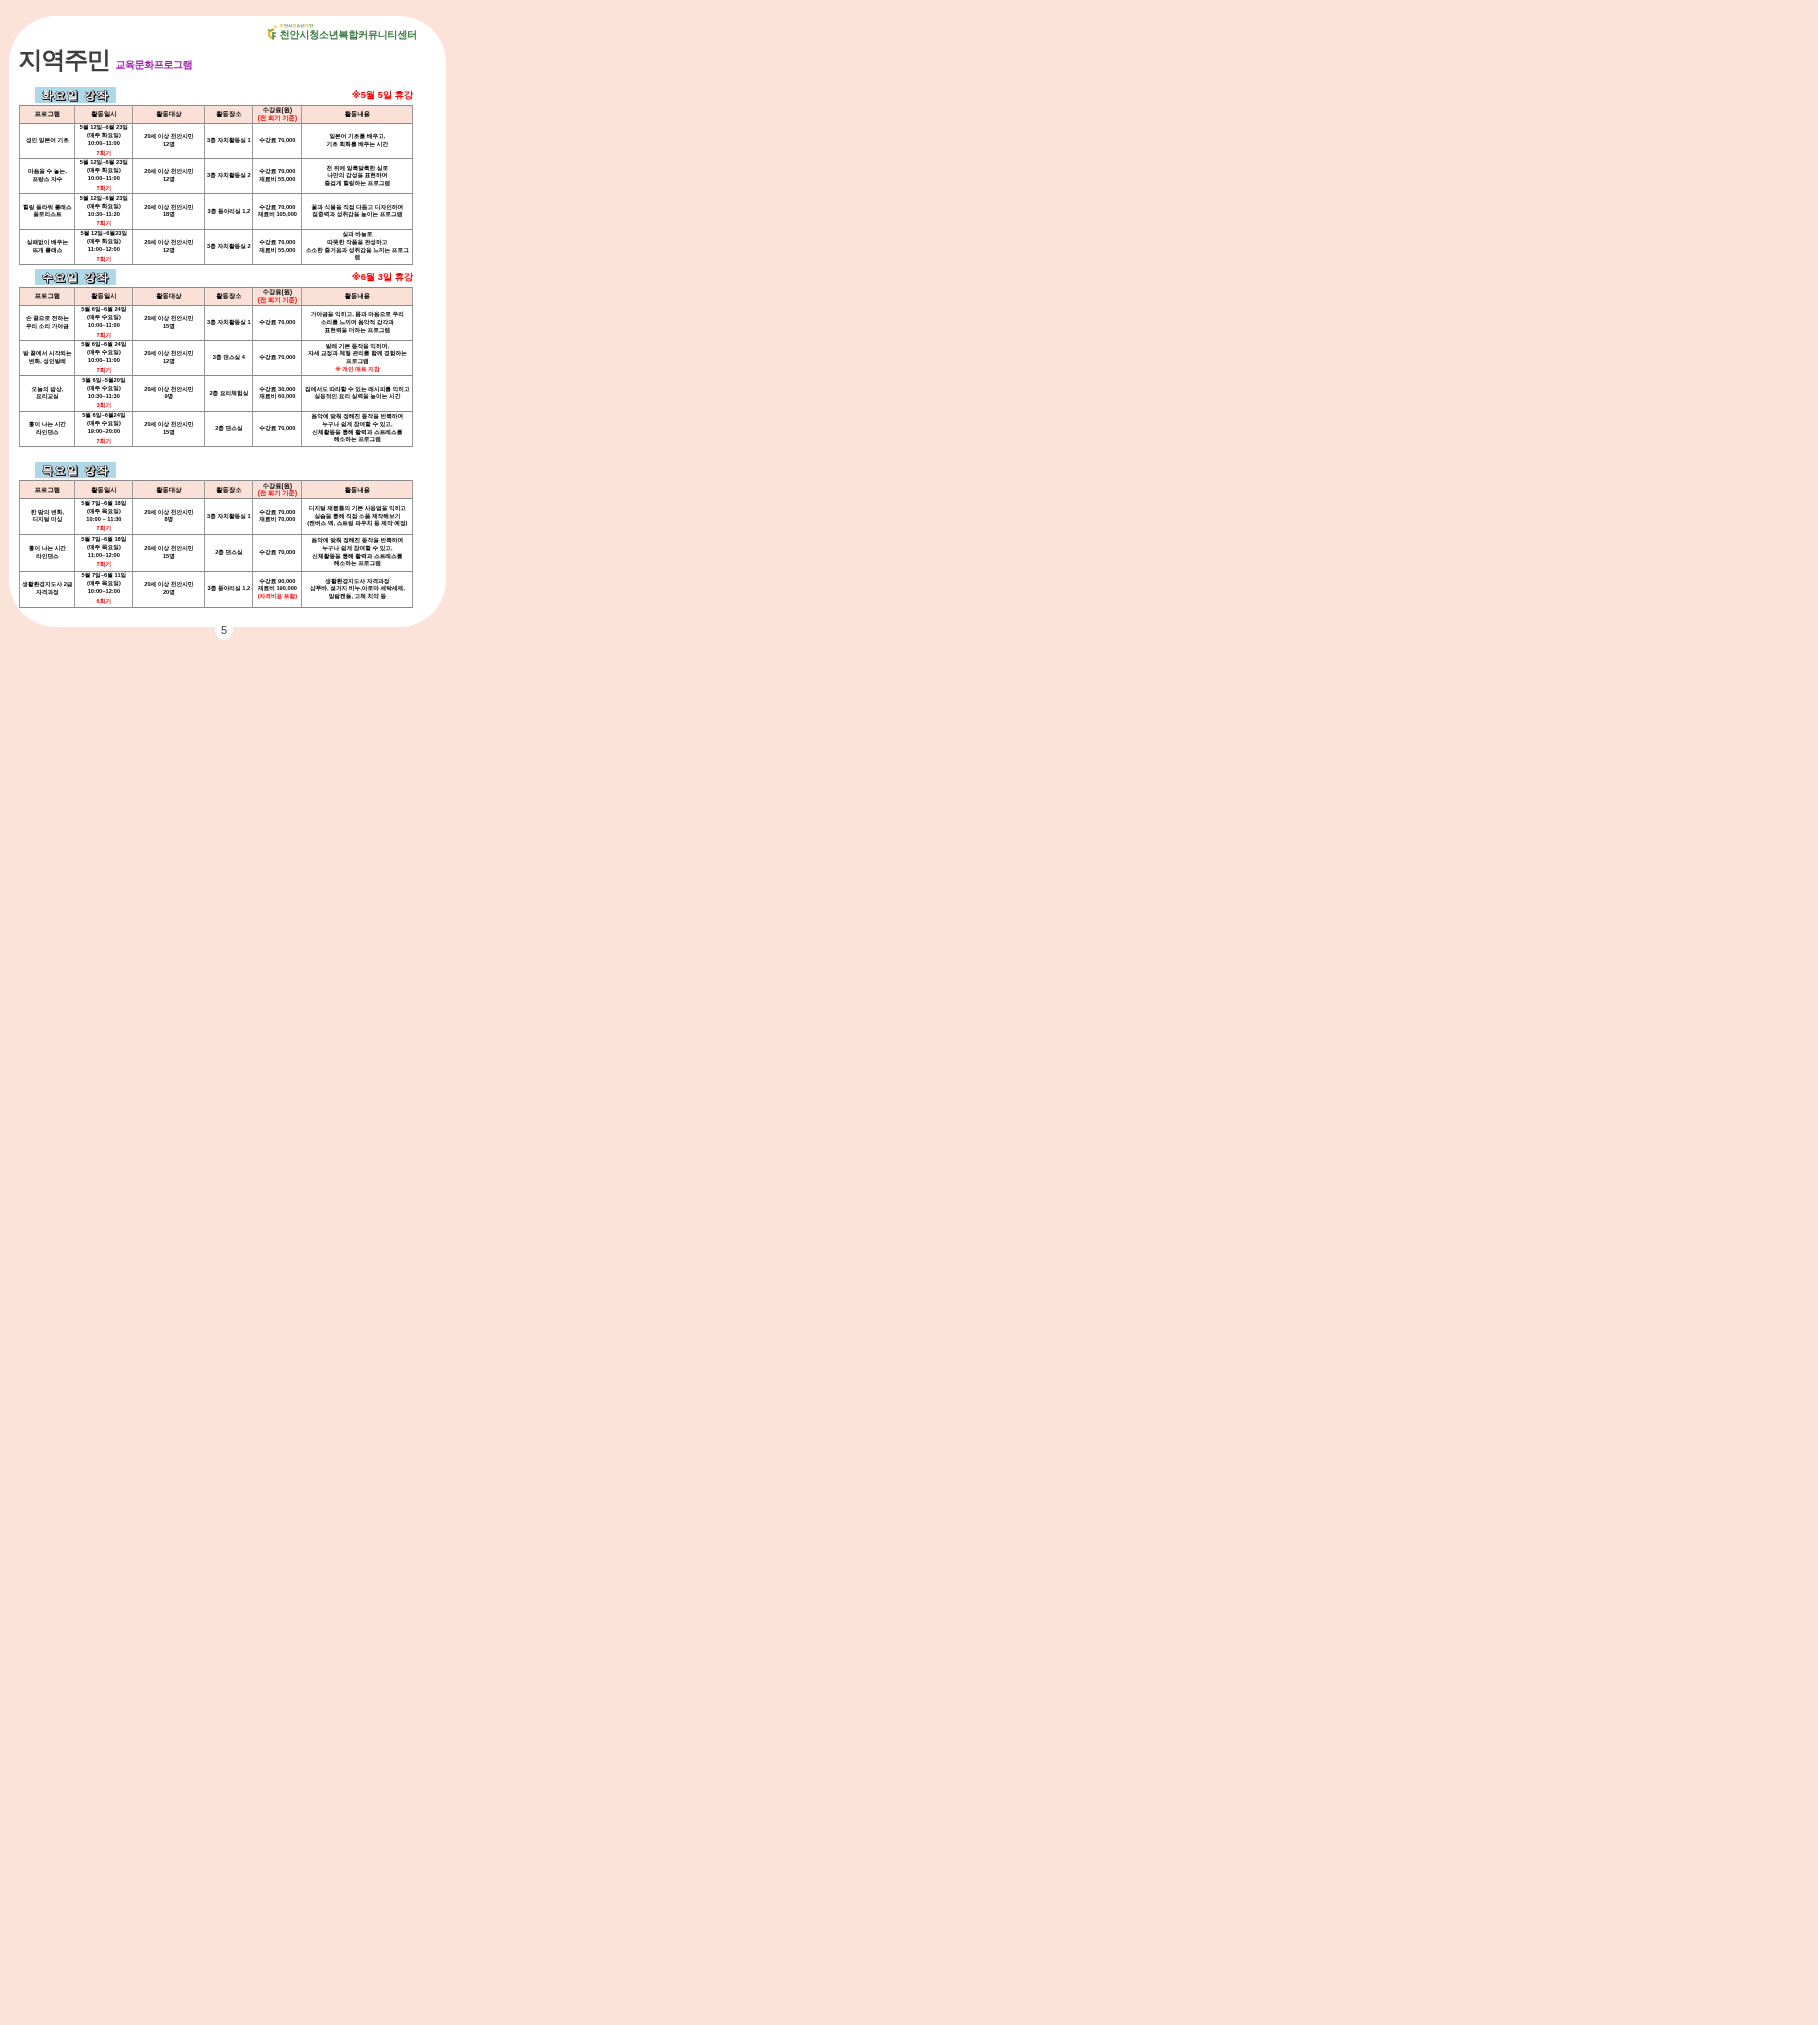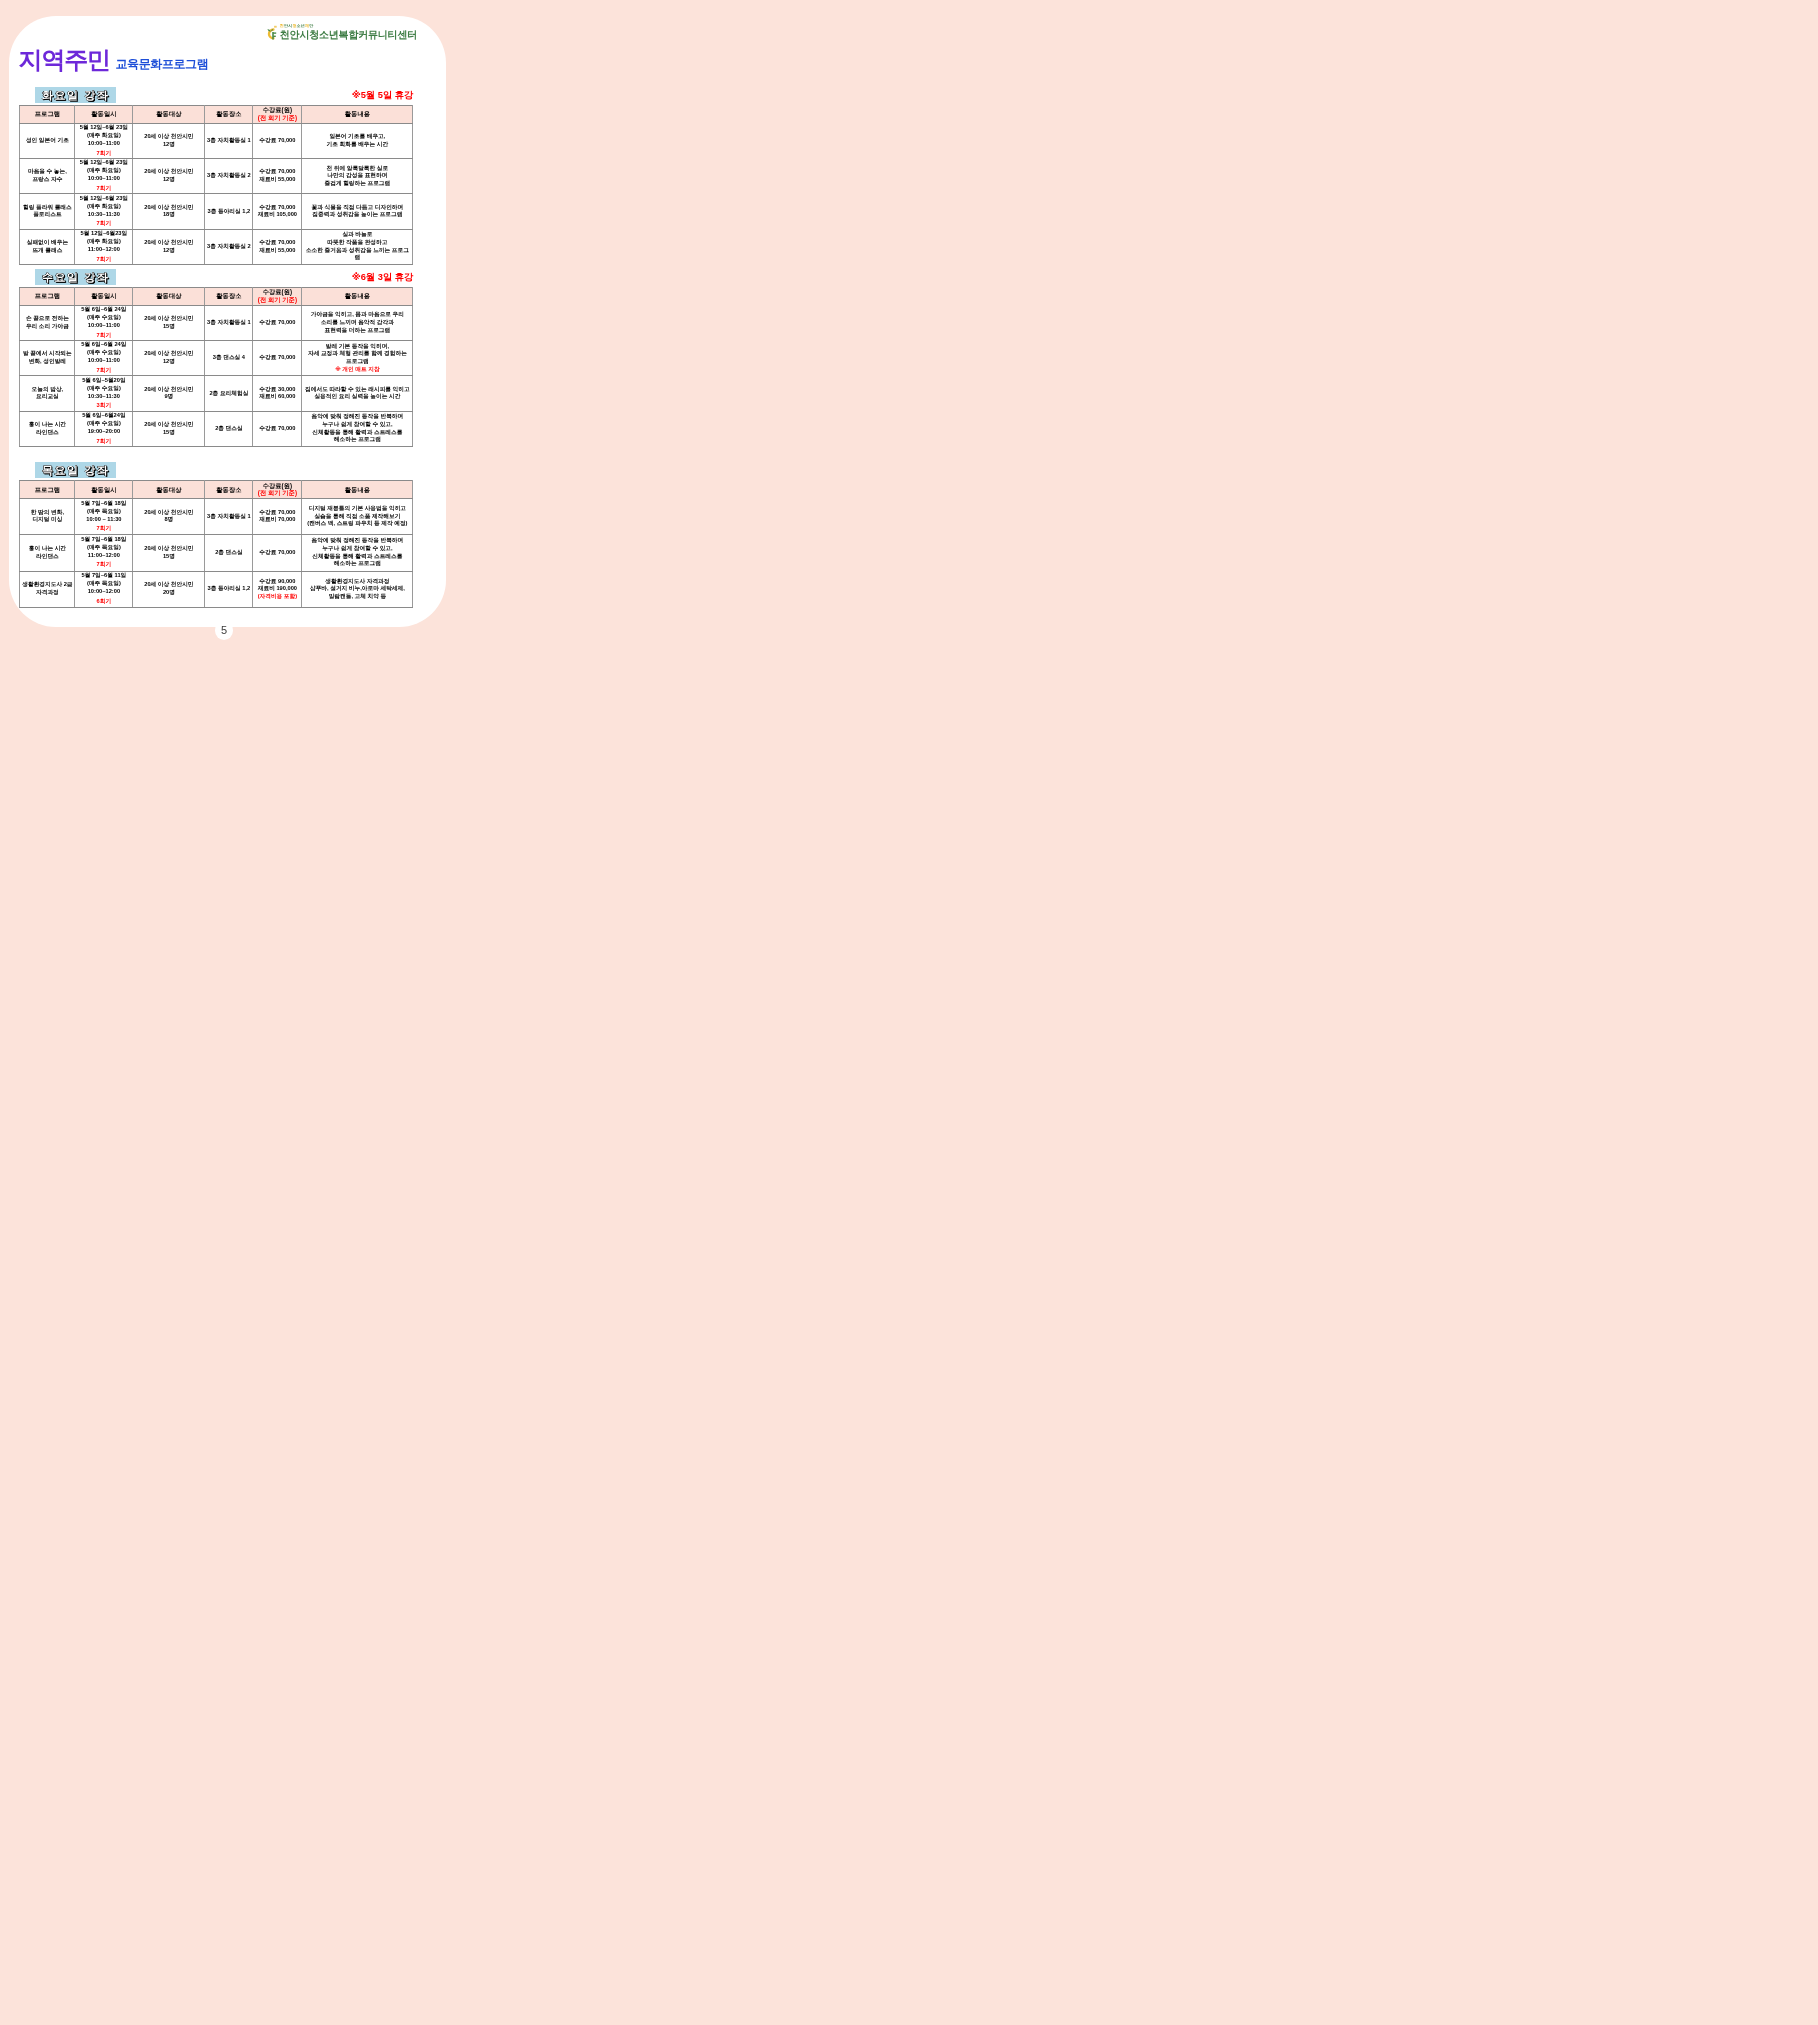--- a/index.html
+++ b/index.html
@@ -14,21 +14,21 @@
   }
   
   .logo{position:absolute;top:24px;right:38px;display:flex;align-items:flex-start;gap:2.8px;}
   .logo-mark{width:12px;height:17px;flex:0 0 auto;margin-top:0.8px;}
   .logo-texts{display:flex;flex-direction:column;align-items:flex-start;}
   .logo-foundation{font-size:4px;font-weight:800;letter-spacing:0.2px;line-height:1;}
   .logo-center{font-size:10px;font-weight:800;letter-spacing:-0.2px;line-height:1.1;margin-top:0.8px;}
   
   .title{position:absolute;left:18.6px;top:47px;display:flex;align-items:baseline;}
   .title-highlight{font-size:24px;font-weight:800;letter-spacing:-1.2px;line-height:1.05;}
-  .title-rest{font-size:12px;font-weight:800;letter-spacing:-0.4px;margin-left:5.7px;color:#1d4ed8;}
+  .title-rest{font-size:10px;font-weight:800;letter-spacing:-0.4px;margin-left:5.7px;color:#a21caf;}
   
   .section{position:absolute;left:19.4px;width:394px;}
   .sec0{top:87px}.sec1{top:269px}.sec2{top:462px}
   .sec-head{display:flex;justify-content:space-between;align-items:flex-end;margin-bottom:1.6px;min-height:16px;margin-left:16px;}
   .sec-label{
     color:#fff;font-size:11px;font-weight:800;letter-spacing:1.6px;
     padding:1.6px 6.5px 2.4px 6.5px;line-height:1.1;
     text-shadow:-0.4px -0.4px 0 #000,0.4px -0.4px 0 #000,-0.4px 0.4px 0 #000,0.4px 0.4px 0 #000,0.8px 0.8px 0 #000,1.2px 1.2px 0.4px #000;
   }
   .sec-note{font-size:9.3px;font-weight:700;padding-bottom:0.8px;}
@@ -65,21 +65,21 @@
     <path d="M20 28 h7" stroke="#4C8C4A" stroke-width="3.5"></path>
     <path d="M23 4 h6 M24.5 1.5 v5.5 M27.5 1.5 v5.5" stroke="#EDBB33" stroke-width="1.6"></path>
   </svg>
   <div class="logo-texts">
     <div class="logo-foundation" id="foundation-text"><span style="color: rgb(237, 187, 51);">천</span><span style="color: rgb(62, 125, 69);">안</span><span style="color: rgb(62, 125, 69);">시</span><span style="color: rgb(237, 187, 51);">청</span><span style="color: rgb(62, 125, 69);">소</span><span style="color: rgb(62, 125, 69);">년</span><span style="color: rgb(237, 187, 51);">재</span><span style="color: rgb(62, 125, 69);">단</span></div>
     <div class="logo-center" style="color: rgb(62, 125, 69);">천안시청소년복합커뮤니티센터</div>
   </div>
 </header>
 
 <div class="title">
-  <span class="title-highlight" style="color: #6d28d9;">지역주민</span>
+  <span class="title-highlight" style="color: #404040;">지역주민</span>
   <span class="title-rest">교육문화프로그램</span>
 </div>
 
 <main id="sections">
     <section class="section sec0">
       <div class="sec-head">
         <span class="sec-label" style="background: rgb(174, 215, 231);">화요일 강좌</span>
         <span class="sec-note red">※5월 5일 휴강</span>
       </div>
       <table>

